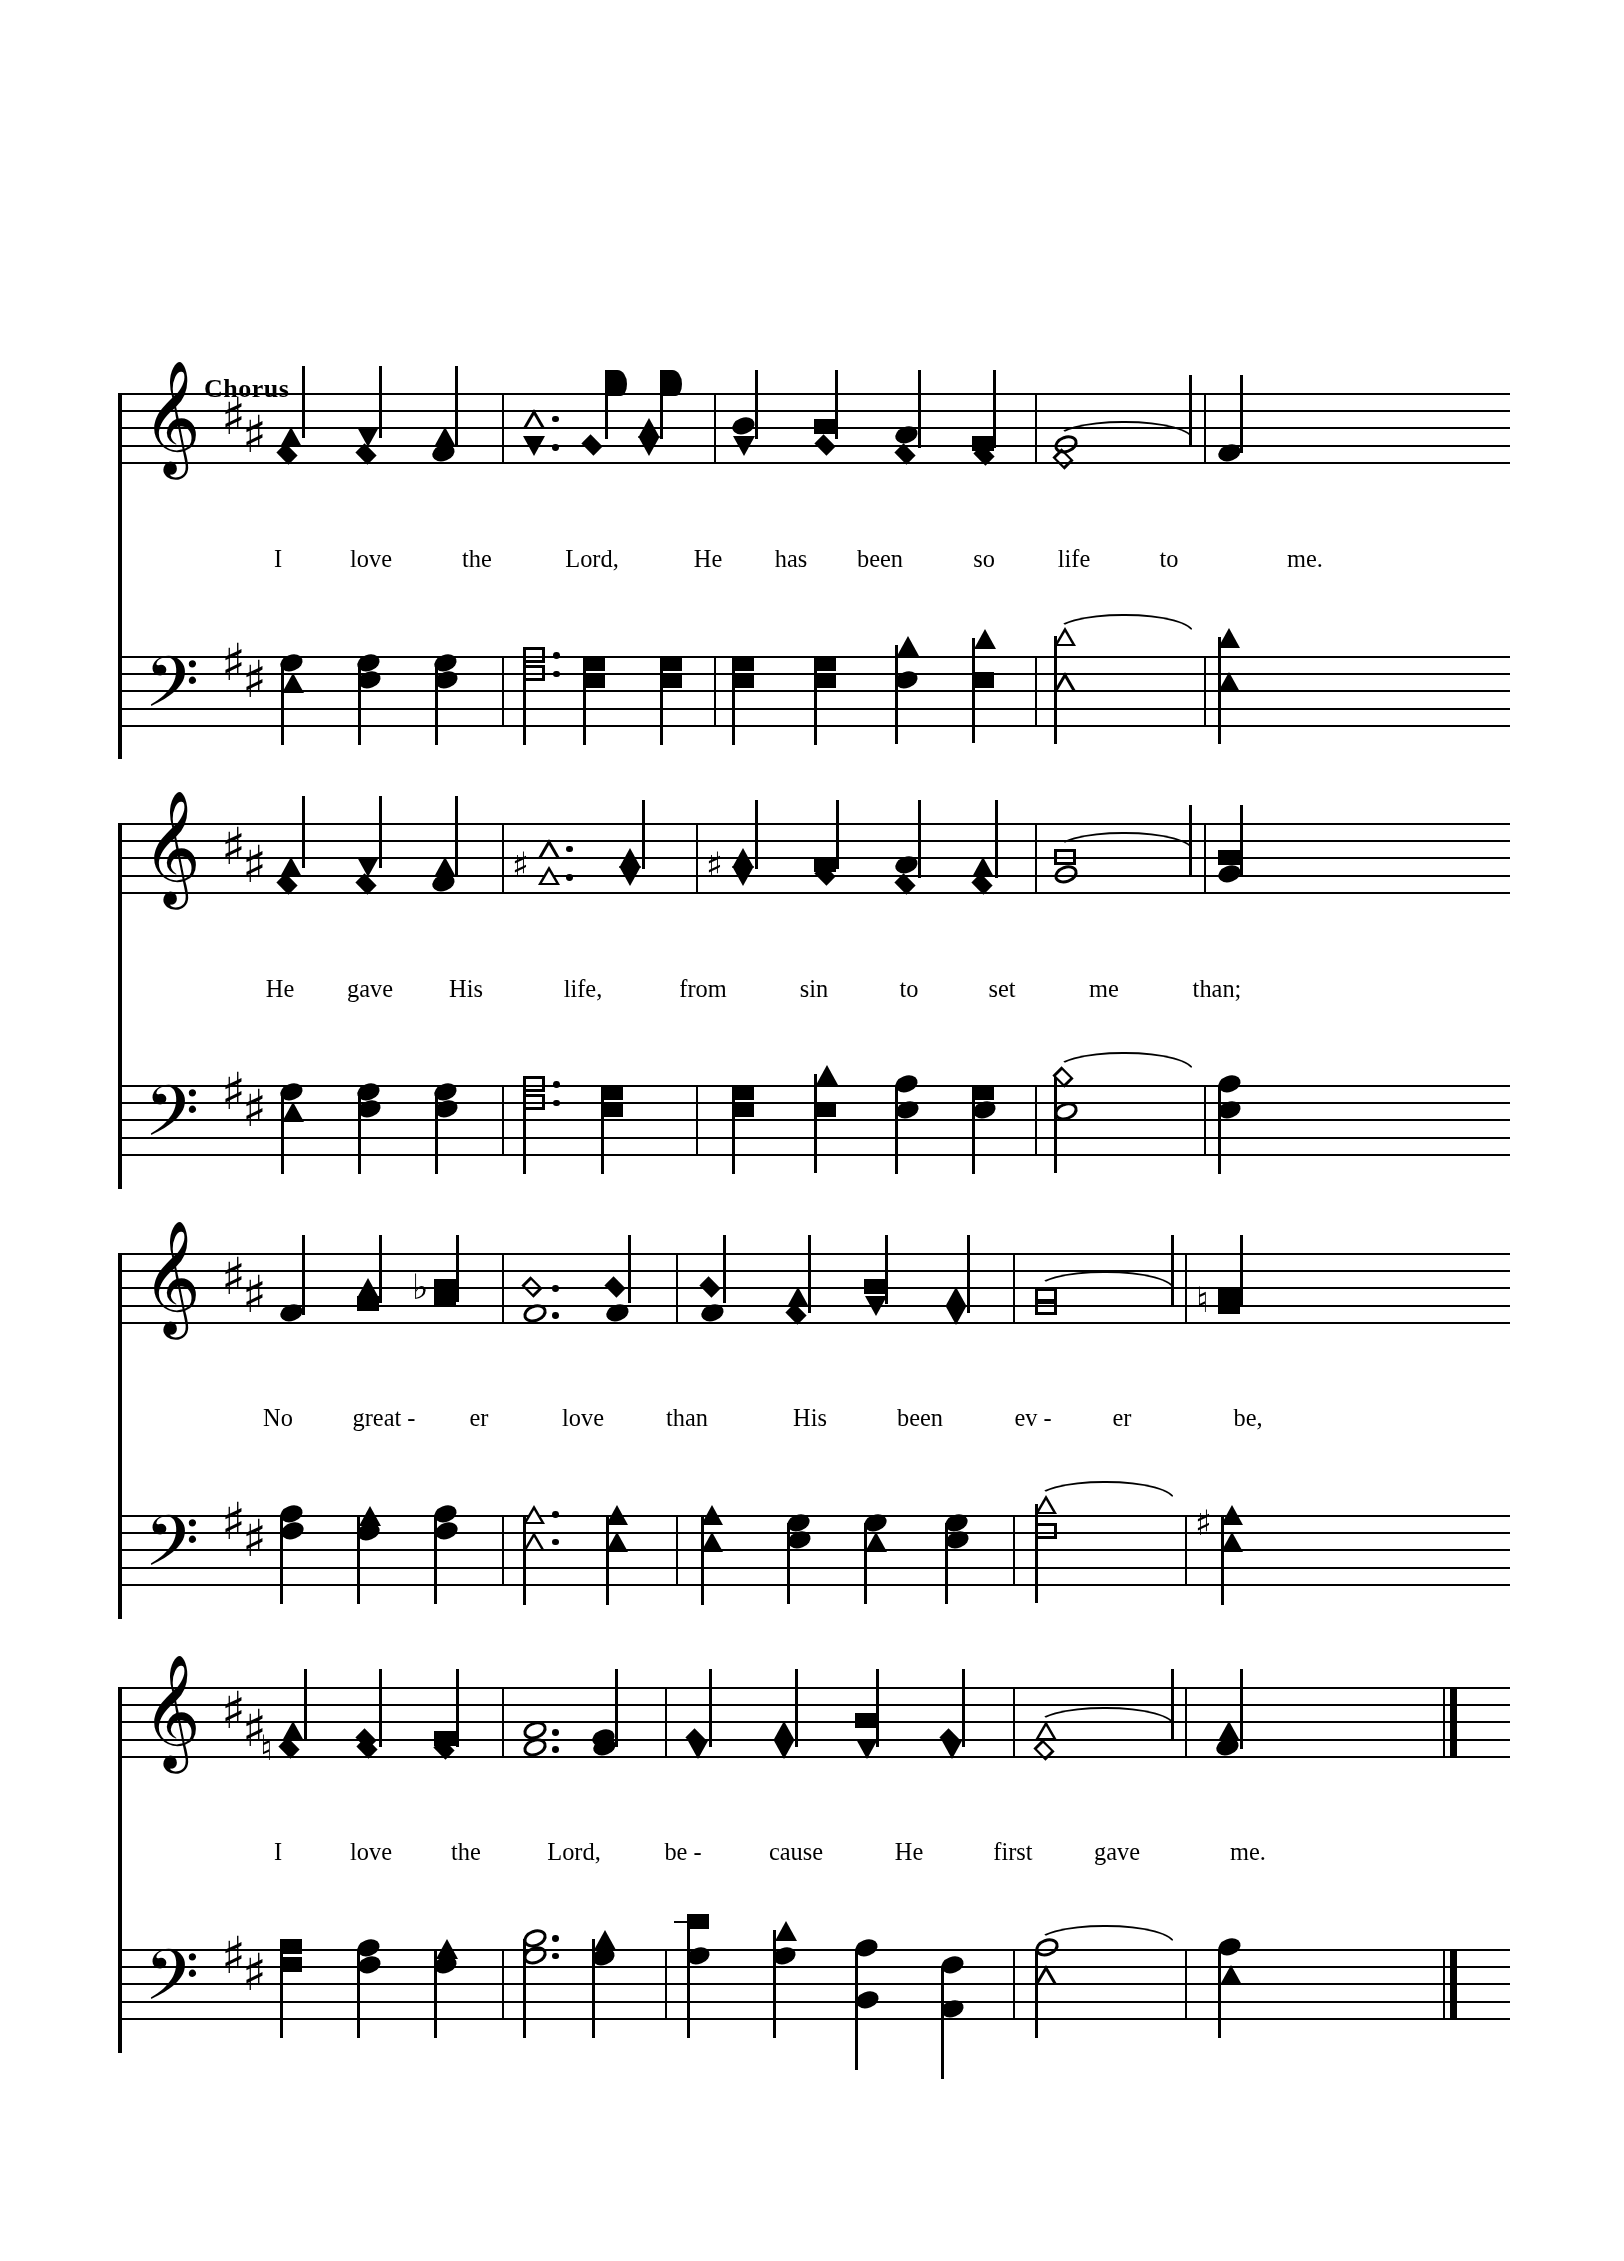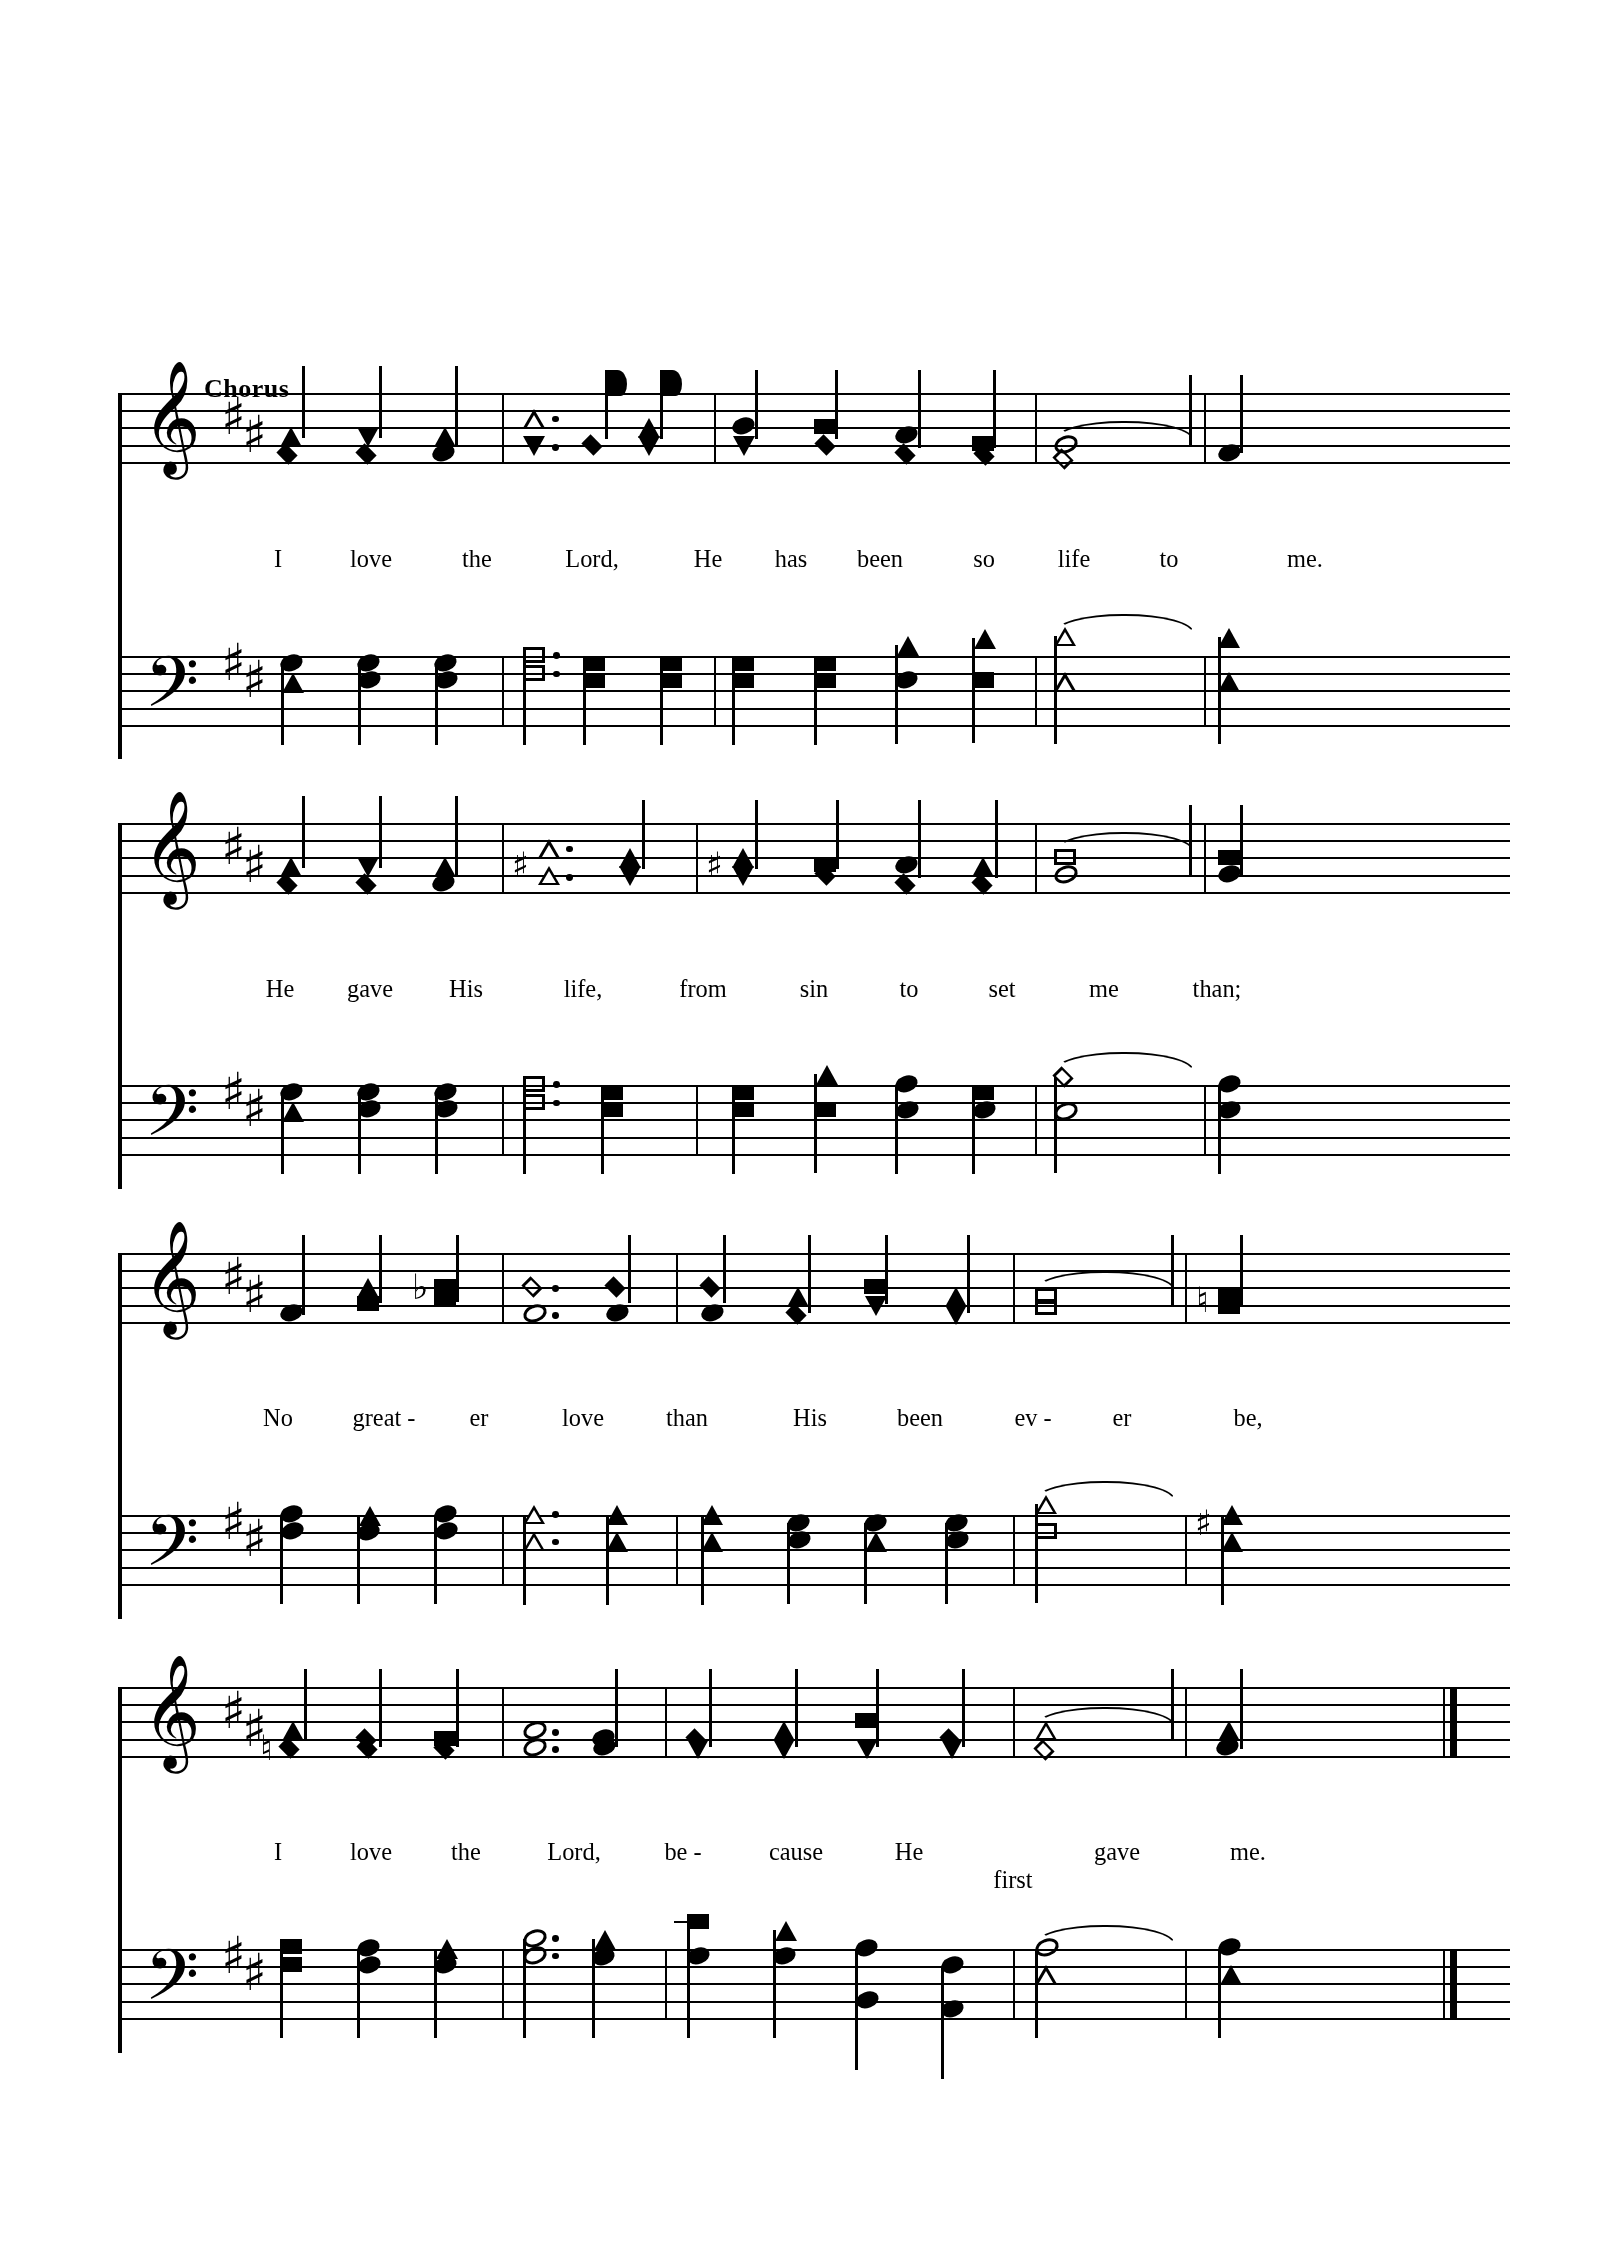--- a/index.html
+++ b/index.html
@@ -771,21 +771,21 @@
     </div>
 
     <div class="lyric-line" style="top:1838px;">
       <span class="lyric" style="left:278px;">I</span>
       <span class="lyric" style="left:371px;">love</span>
       <span class="lyric" style="left:466px;">the</span>
       <span class="lyric" style="left:574px;">Lord,</span>
       <span class="lyric" style="left:683px;">be -</span>
       <span class="lyric" style="left:796px;">cause</span>
       <span class="lyric" style="left:909px;">He</span>
-      <span class="lyric" style="left:1013px;margin-top:28px;">first</span>
+      <span class="lyric" style="left:1013px;">first</span>
       <span class="lyric" style="left:1117px;">gave</span>
       <span class="lyric" style="left:1248px;">me.</span>
     </div>
 
     <div class="stave" style="top:1949px;">
       <div class="line"></div>
         <div class="line"></div>
         <div class="line"></div>
         <div class="line"></div>
         <div class="line"></div>

